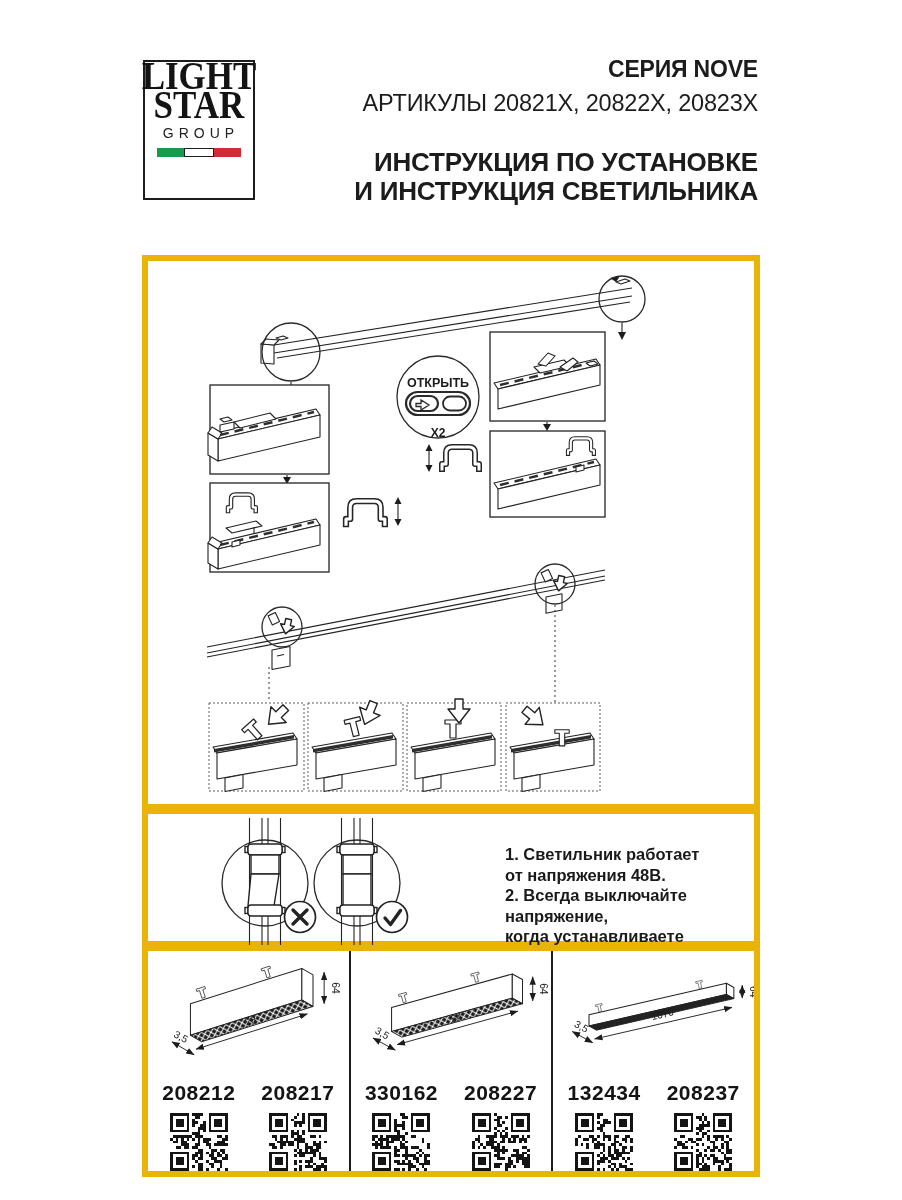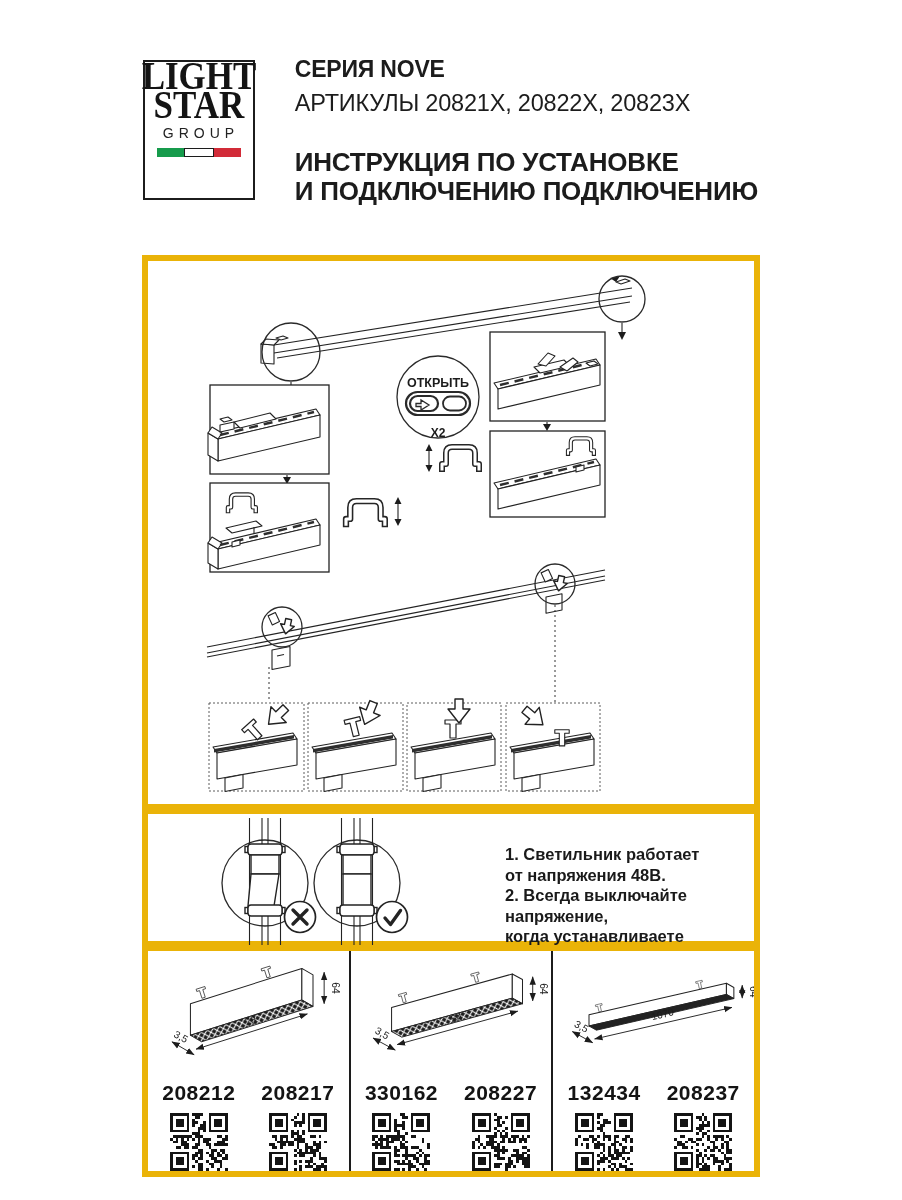--- a/index.html
+++ b/index.html
@@ -7,21 +7,21 @@
   .abs{position:absolute;}
   
   #logo-box{left:143px;top:60px;width:112px;height:140px;border:2.5px solid #1c1c1c;
     box-sizing:border-box;display:flex;flex-direction:column;align-items:center;background:#fff;}
   .logo-word{font-family:"Liberation Serif",serif;font-weight:bold;font-size:35px;line-height:29px;
     transform:scaleY(1.12);letter-spacing:0px;color:#141414;}
   .logo-group{font-size:14px;letter-spacing:5px;margin:5px 0 7px 4px;font-weight:500;color:#222;}
   .flag{width:84px;height:9px;display:flex;align-items:stretch;}
   .flag span{flex:1;}
   .flag .mid{border:1.5px solid #1c1c1c;box-sizing:border-box;}
-  #title-block{right:144px;top:56px;letter-spacing:-0.2px;}
+  #title-block{right:144px;top:56px;text-align:right;letter-spacing:-0.2px;}
   .series{font-size:23px;font-weight:bold;}
   .articles{font-size:23.5px;font-weight:normal;margin-top:7px;}
   .doc-title{font-size:26px;font-weight:bold;line-height:29px;margin-top:31px;}
   
   .frame{border:6px solid #eab308;box-sizing:border-box;background:#fff;}
   #main-box{left:142px;top:255px;width:618px;height:555px;}
   #mid-box{left:142px;top:808px;width:618px;height:139px;}
   #bottom-box{left:142px;top:945px;width:618px;height:232px;display:flex;}
   .product{flex:1;position:relative;display:flex;flex-direction:column;align-items:center;}
   .product + .product{border-left:2px solid #1c1c1c;}
@@ -85,21 +85,21 @@
       <span class="mid" style="background:#ffffff"></span>
       <span style="background:#d22b38"></span>
   </div>
 </div>
 
 <div class="abs" id="title-block">
   <div class="series">СЕРИЯ NOVE</div>
   <div class="articles">АРТИКУЛЫ 20821X, 20822X, 20823X</div>
   <div class="doc-title">
     <div>ИНСТРУКЦИЯ ПО УСТАНОВКЕ</div>
-    <div>И ПОДКЛЮЧЕНИЮ ПОДКЛЮЧЕНИЮ</div>
+    <div>И ИНСТРУКЦИЯ СВЕТИЛЬНИКА</div>
   </div>
 </div>
 
 <div class="abs frame" id="main-box">
 <svg viewBox="0 0 614 551" width="614" height="551">
 
   <g>
     <line class="ln" x1="126" y1="84" x2="484" y2="27"></line>
     <line class="ln" x1="126" y1="92" x2="484" y2="35"></line>
     <line class="ln" x1="129" y1="97" x2="482" y2="41"></line>

